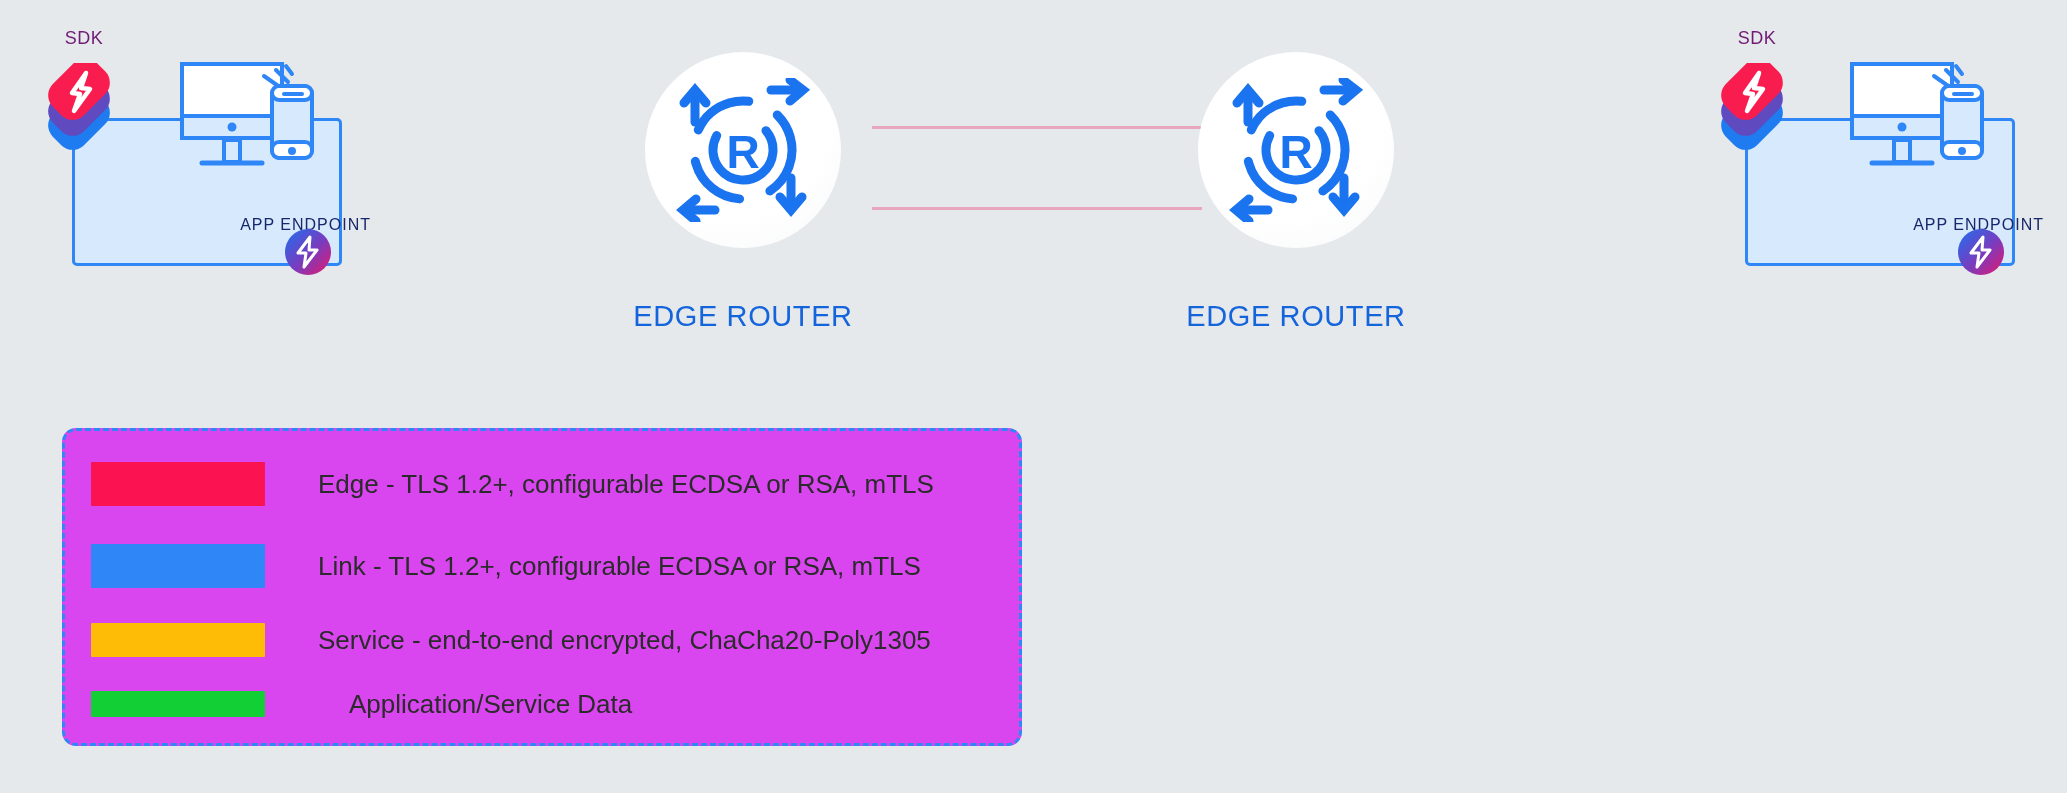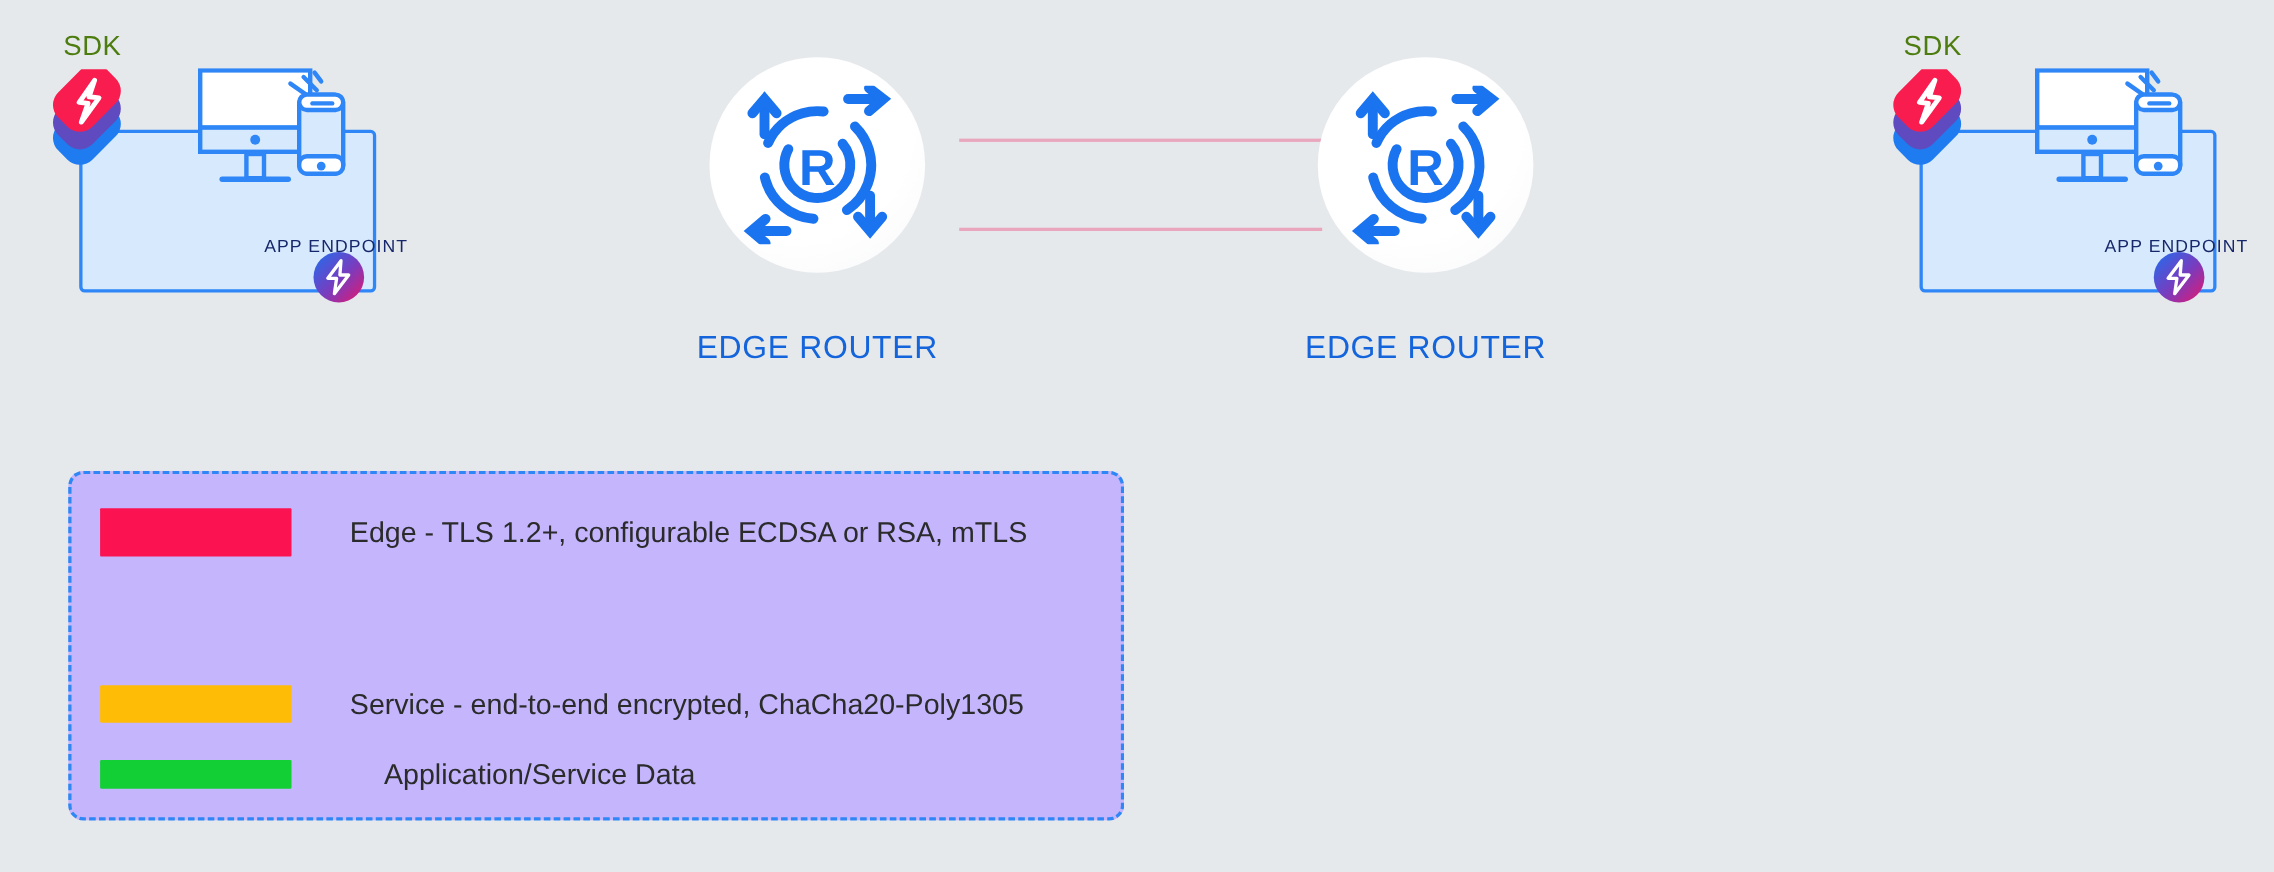--- a/index.html
+++ b/index.html
@@ -116,40 +116,40 @@
   
   .sdk-stack { position: absolute; top: 63px; }
   .sdk-stack.left  { left: 42px; }
   .sdk-stack.right { left: 1715px; }
 
   .sdk-label {
     position: absolute;
     top: 28px;
     width: 120px;
     text-align: center;
-    color: #4d7c0f;
-    font-size: 25px;
+    color: #701a75;
+    font-size: 18px;
     letter-spacing: 0.5px;
   }
   .sdk-label.left  { left: 24px; }
   .sdk-label.right { left: 1697px; }
 
   
   .bolt-badge { position: absolute; top: 228px; }
   .bolt-badge.left  { left: 284px; }
   .bolt-badge.right { left: 1957px; }
 
   
   .legend {
     position: absolute;
     left: 62px;
     top: 428px;
     width: 960px;
     height: 318px;
-    background: #c4b5fd;
+    background: #d946ef;
     border: 3px dashed #2f86f6;
     border-radius: 14px;
     box-sizing: border-box;
   }
   .legend-row {
     position: absolute;
     left: 26px;
     right: 20px;
     height: 52px;
     display: flex;
@@ -345,20 +345,24 @@
     </svg>
   </div>
 
   <div class="legend">
 
     <div class="legend-row r0">
       <div class="swatch" style="background:#fb1251"></div>
       <div class="legend-text">Edge - TLS 1.2+, configurable ECDSA or RSA, mTLS</div>
     </div>
 
+    <div class="legend-row r1">
+      <div class="swatch" style="background:#2f86f6"></div>
+      <div class="legend-text">Link - TLS 1.2+, configurable ECDSA or RSA, mTLS</div>
+    </div>
 
     <div class="legend-row r2">
       <div class="swatch" style="background:#ffbc07"></div>
       <div class="legend-text">Service - end-to-end encrypted, ChaCha20-Poly1305</div>
     </div>
 
     <div class="legend-row r3">
       <div class="swatch" style="background:#12cf36"></div>
       <div class="legend-text">Application/Service Data</div>
     </div>

